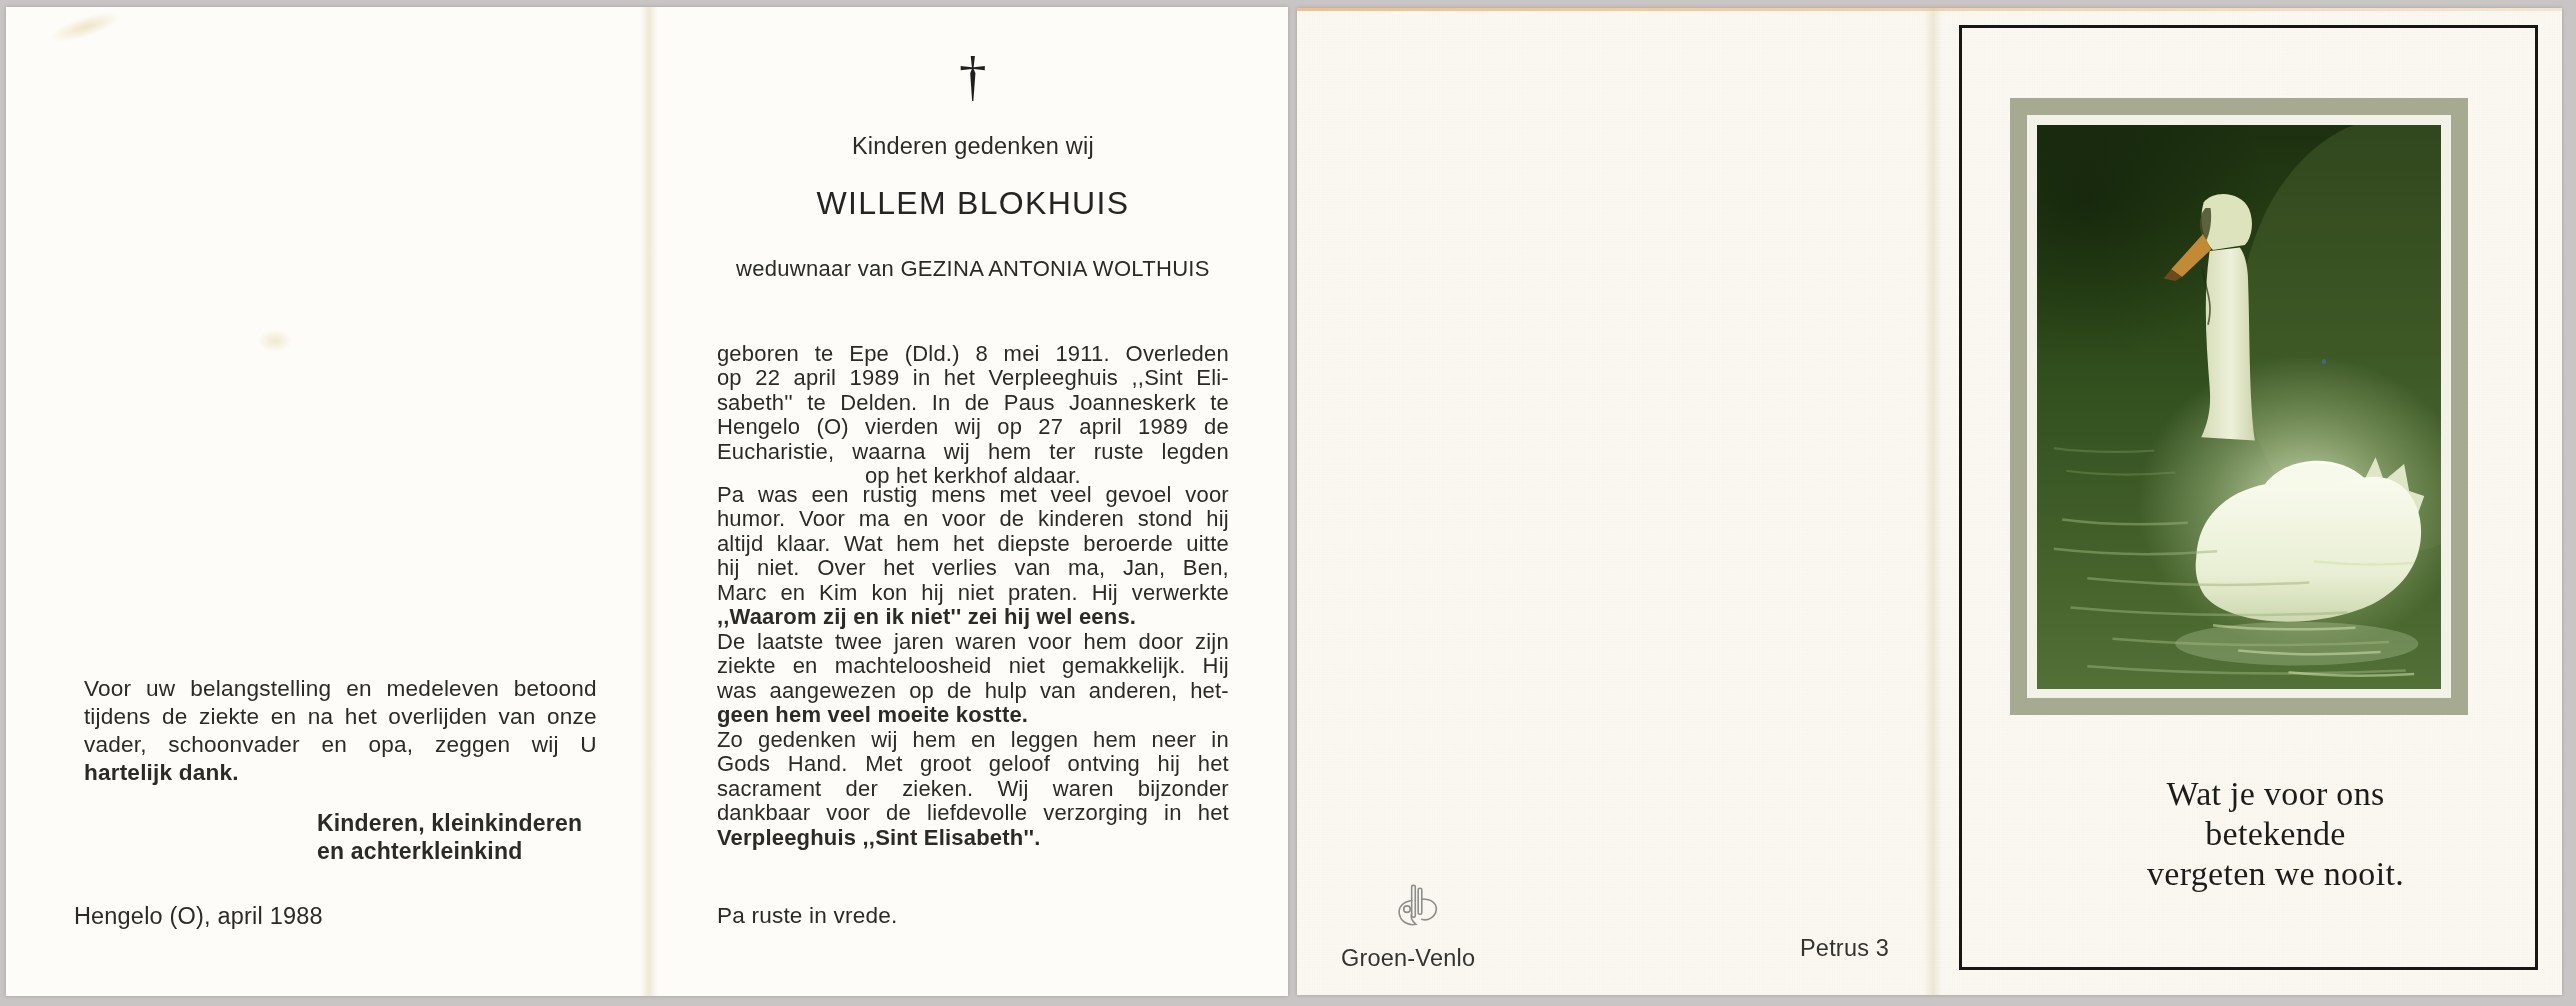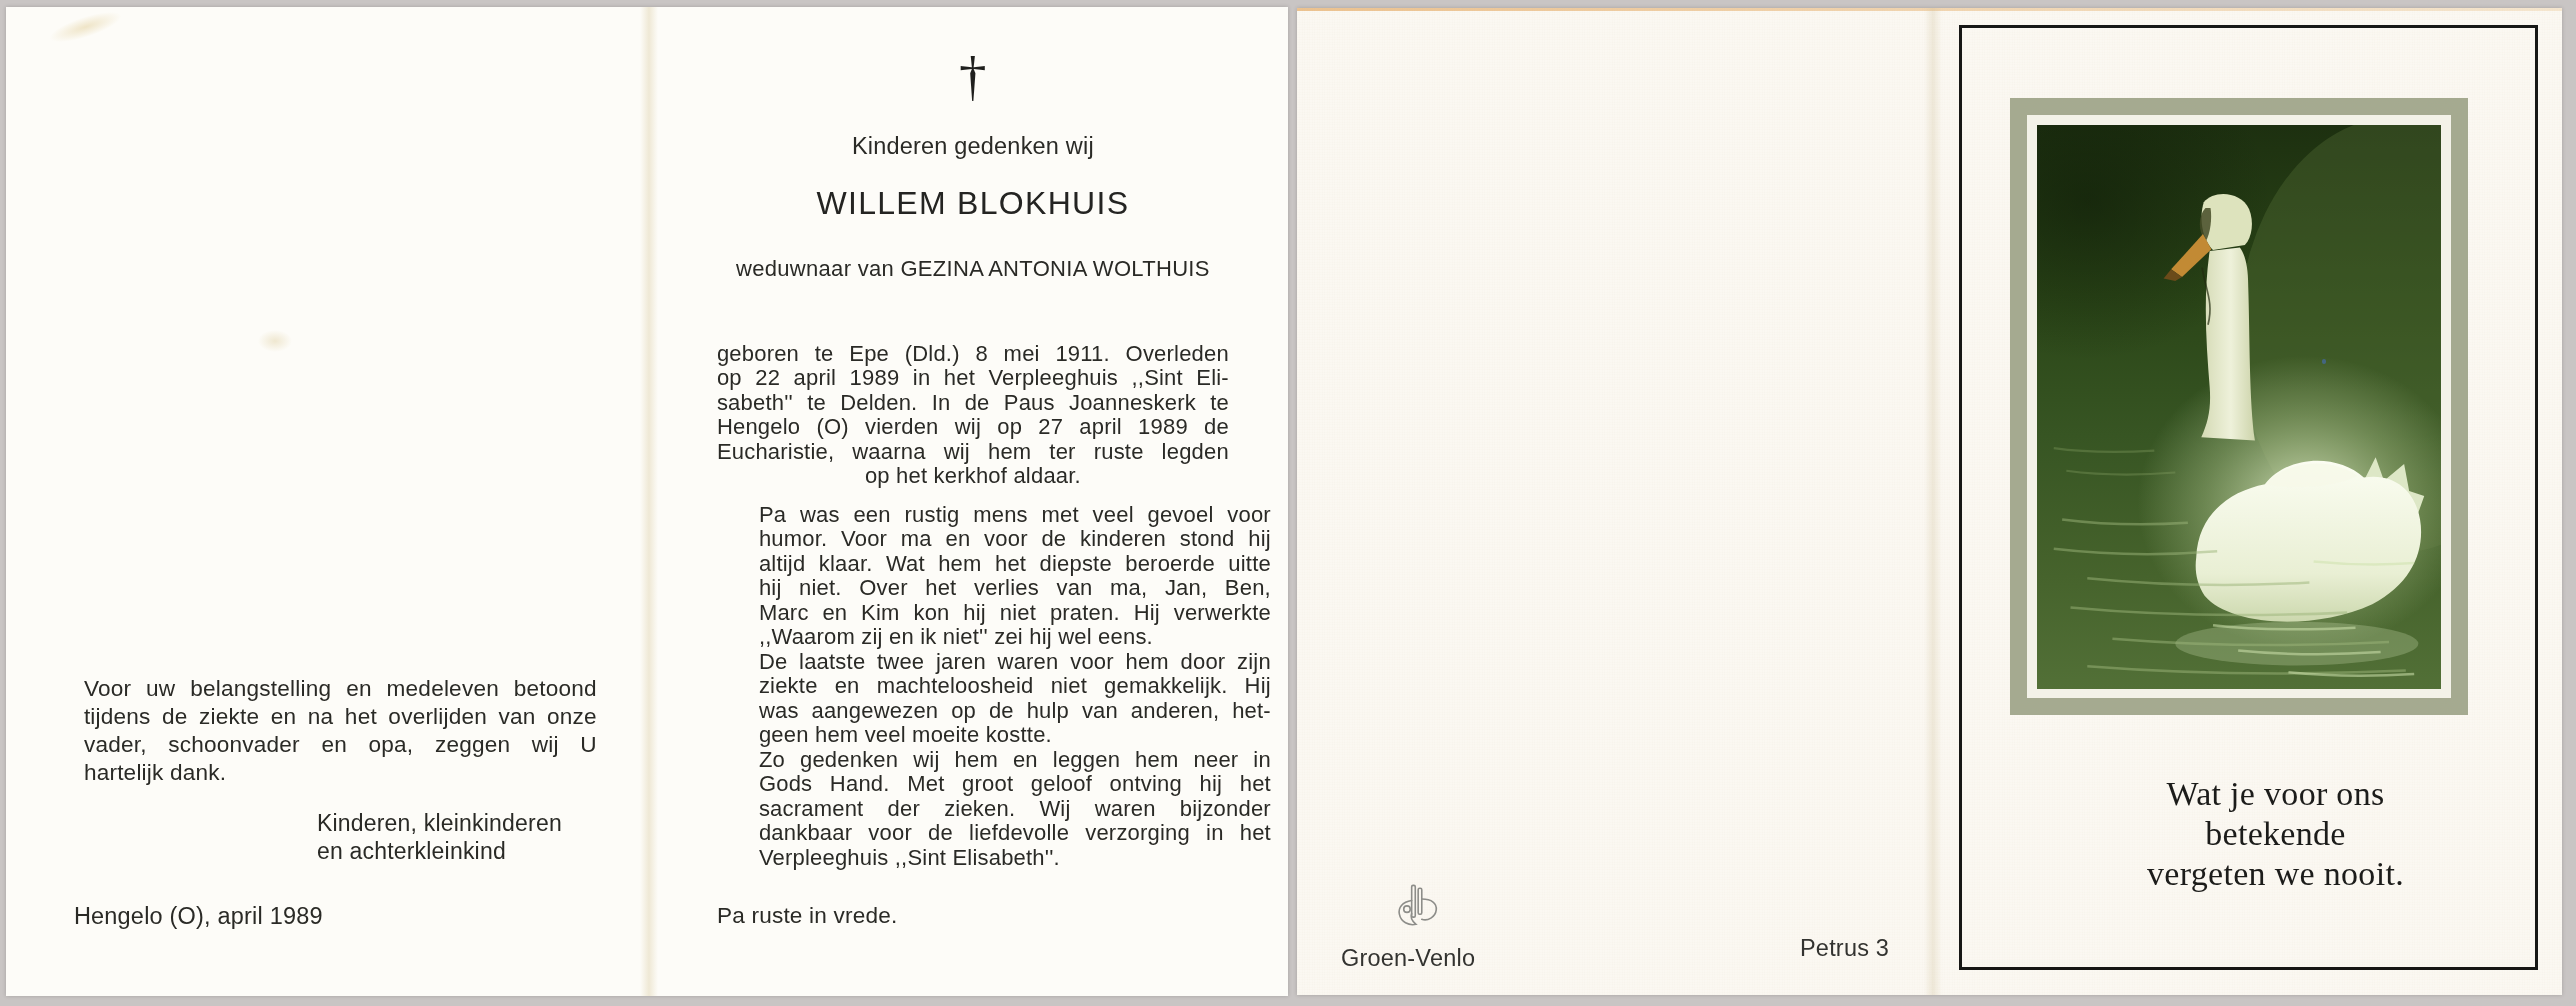--- a/index.html
+++ b/index.html
@@ -40,36 +40,36 @@
   .stain{position:absolute;border-radius:50%;pointer-events:none;}
   .stain-a{left:42px;top:10px;width:75px;height:20px;background:radial-gradient(closest-side,rgba(225,205,150,.5),rgba(225,205,150,0));transform:rotate(-18deg);}
   .stain-b{left:252px;top:323px;width:34px;height:22px;background:radial-gradient(closest-side,rgba(222,206,160,.45),rgba(222,206,160,0));}
   .speck{position:absolute;left:1025px;top:351px;width:4.2px;height:4.2px;border-radius:50%;background:rgba(70,110,200,.55);}
 
   
   .txt{position:absolute;color:#2a2a26;letter-spacing:0.2px;}
   .ln{min-height:1em;}
   .ln-j{text-align:justify;text-align-last:justify;}
   .ln-c{text-align:right;text-align-last:center;}
-  .ln-l{text-align:left;text-align-last:left;}
+  .ln-l{text-align:left;text-align-last:left;font-weight:bold;}
 
   
   .thanks{left:78px;top:668px;width:513px;font-size:22.6px;line-height:28px;}
   .signature{left:311px;top:802px;width:285px;font-size:23px;line-height:28px;}
   .place-date{left:68px;top:896px;font-size:23.5px;}
 
   
   .centercol{left:711px;width:512px;text-align:center;}
   .cross{top:40px;font-size:55px;line-height:59px;font-family:"Liberation Serif",serif;color:#1f1f1d;}
   .intro{top:126px;font-size:23.5px;}
   .name{top:178px;font-size:32px;letter-spacing:1.3px;color:#242422;}
   .relation{top:242px;font-size:22px;letter-spacing:0.3px;margin-top:7px;}
   .para{left:711px;width:512px;font-size:22px;line-height:24.5px;}
   .para1{top:299px;margin-top:36px;}
-  .para2{top:496px;margin-left:42px;}
+  .para2{top:476px;}
   .closing{left:711px;top:896px;font-size:22.6px;}
 
   
   .printer-logo{position:absolute;left:93px;top:873px;width:52px;height:52px;}
   .printer-name{left:44px;top:937px;font-size:23.5px;color:#333330;}
   .series-label{left:503px;top:927px;font-size:23.5px;color:#333330;}
 
   
   .frame{
     position:absolute;left:662px;top:17px;width:579px;height:945px;
@@ -101,21 +101,21 @@
     <div class="txt thanks">
         <div class="ln ln-j">Voor uw belangstelling en medeleven betoond</div>
         <div class="ln ln-j">tijdens de ziekte en na het overlijden van onze</div>
         <div class="ln ln-j">vader, schoonvader en opa, zeggen wij U</div>
         <div class="ln ln-l">hartelijk dank.</div>
       </div>
     <div class="txt signature">
         <div class="ln ln-l">Kinderen, kleinkinderen</div>
         <div class="ln ln-l">en achterkleinkind</div>
       </div>
-    <div class="txt place-date">Hengelo (O), april 1989</div>
+    <div class="txt place-date">Hengelo (O), april 1988</div>
 
     <div class="fold fold-left"></div>
 
     <div class="txt centercol cross">†</div>
     <div class="txt centercol intro">Kinderen gedenken wij</div>
     <div class="txt centercol name">WILLEM BLOKHUIS</div>
     <div class="txt centercol relation">weduwnaar van GEZINA ANTONIA WOLTHUIS</div>
     <div class="txt para para1">
         <div class="ln ln-j">geboren te Epe (Dld.) 8 mei 1911. Overleden</div>
         <div class="ln ln-j">op 22 april 1989 in het Verpleeghuis ,,Sint Eli-</div>

